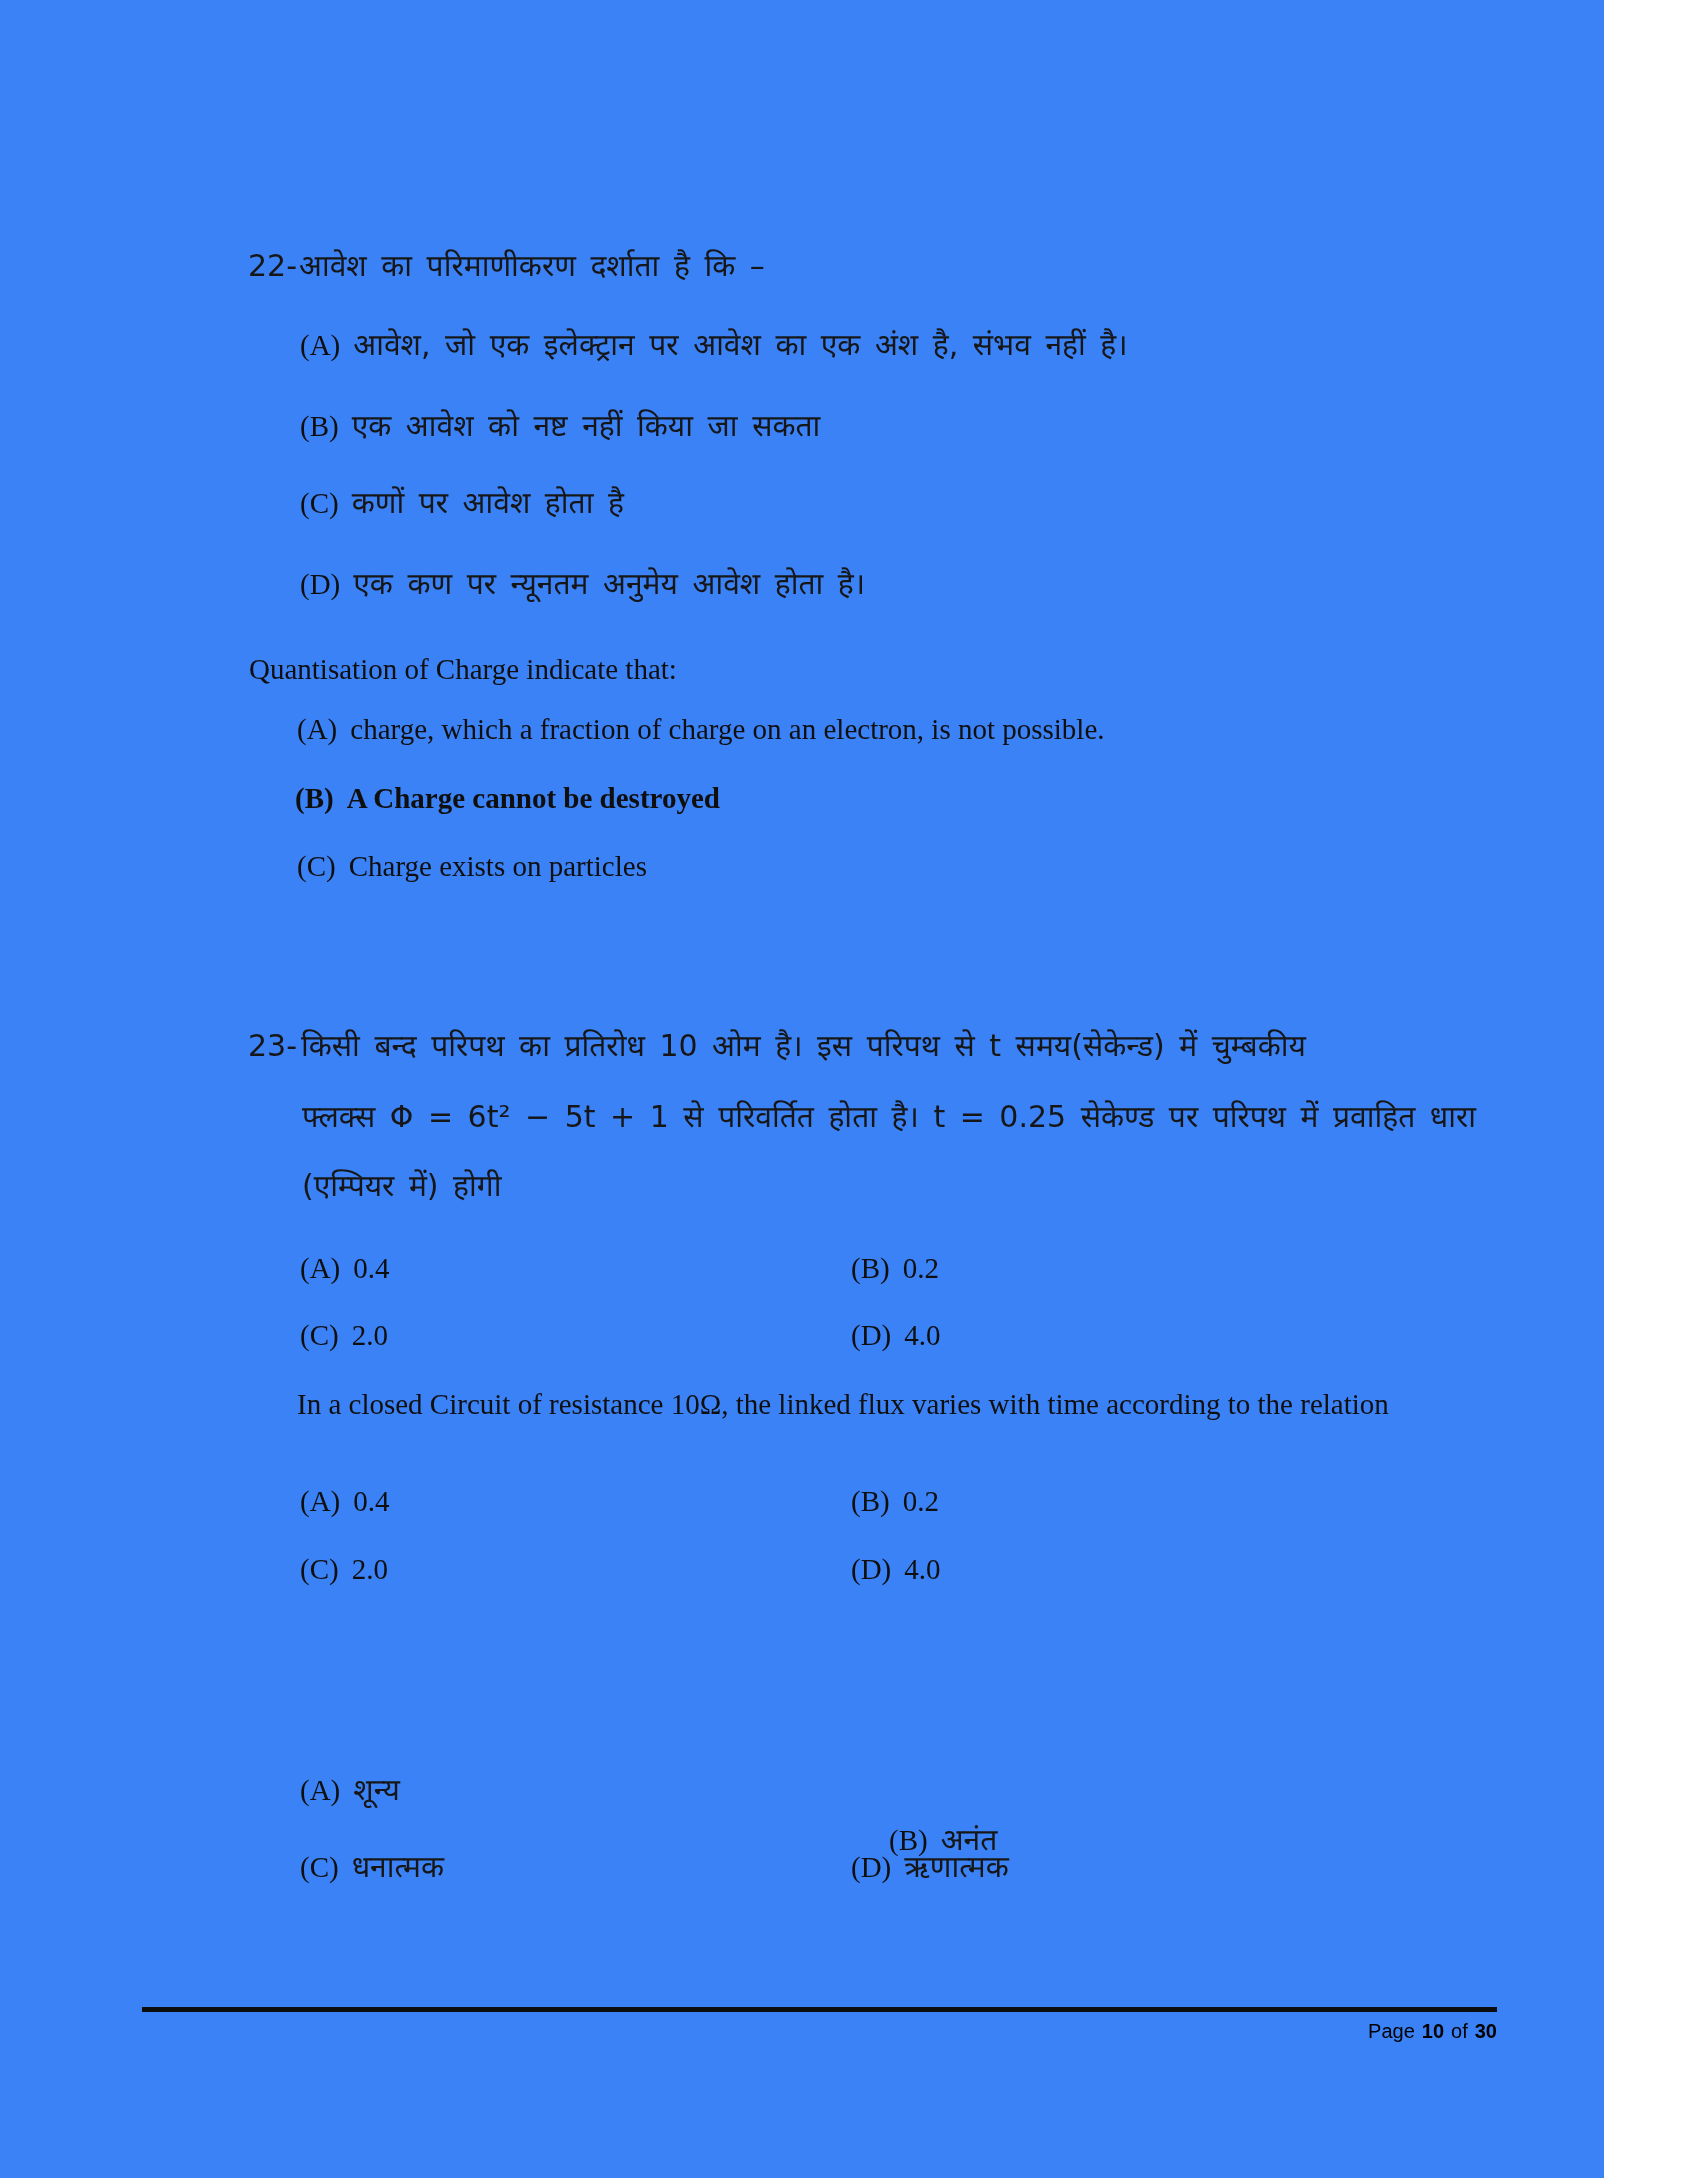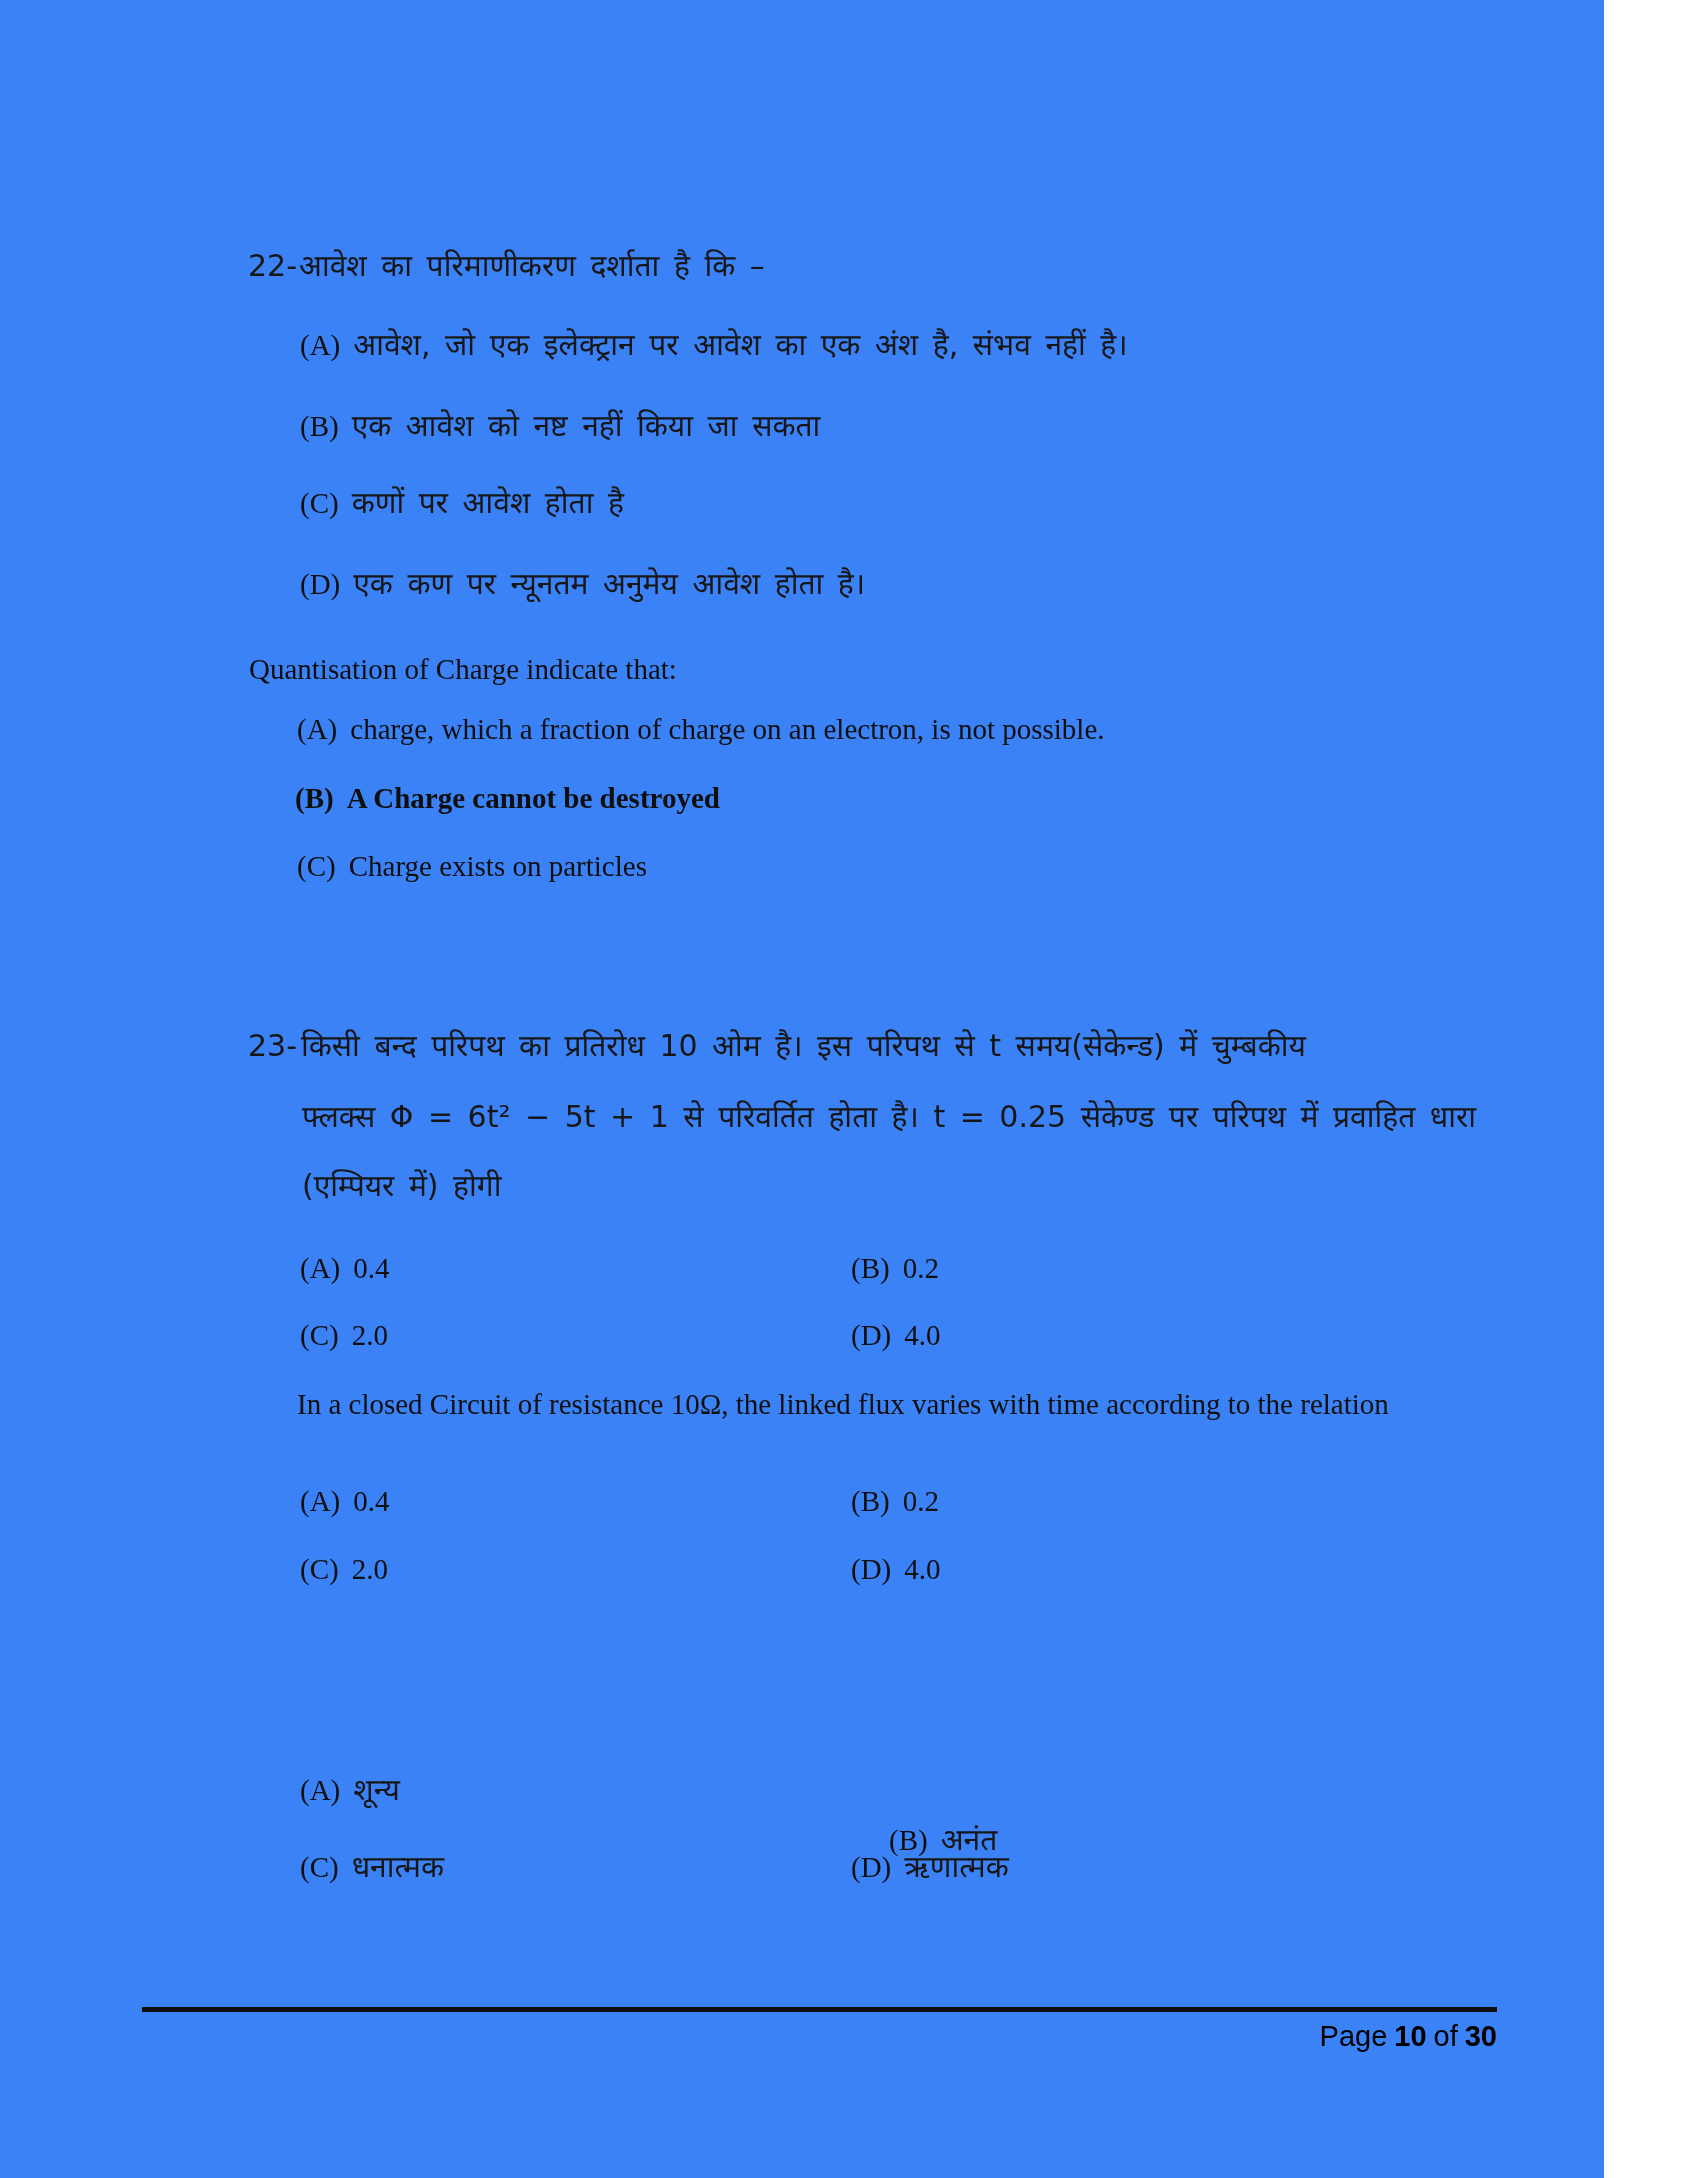--- a/index.html
+++ b/index.html
@@ -4,21 +4,21 @@
 <style>
   html,body{margin:0;padding:0;background:#ffffff;}
   .page{position:relative;width:1604px;height:2178px;background:#3b82f6;overflow:hidden;}
   .abs{position:absolute;white-space:nowrap;line-height:1.3;}
   .hi{font-family:"DejaVu Sans",sans-serif;font-size:30px;color:#161616;word-spacing:5px;}
   .en{font-family:"Liberation Serif",serif;font-size:29px;color:#0f0f0f;}
   .lbl{margin-right:13px;}
   .qnum{margin-right:4px;}
   .footer-rule{position:absolute;left:142px;top:2007px;width:1355px;height:5px;background:#0d0d0d;}
   .footer-text{position:absolute;left:142px;top:2020px;width:1355px;text-align:right;
-               font-family:"Liberation Sans",sans-serif;font-size:29px;color:#000;}
+               font-family:"Liberation Sans",sans-serif;font-size:20px;color:#000;}
   .b{font-weight:bold;}
   .sp{margin-right:7px;}
 </style>
 </head>
 <body>
 
 <div class="page">
 
   <div class="abs hi" style="left:248px;top:246px;">
     <span class="qnum" style="margin-right:2px;">22-</span><span>आवेश का परिमाणीकरण दर्शाता है कि –</span>

